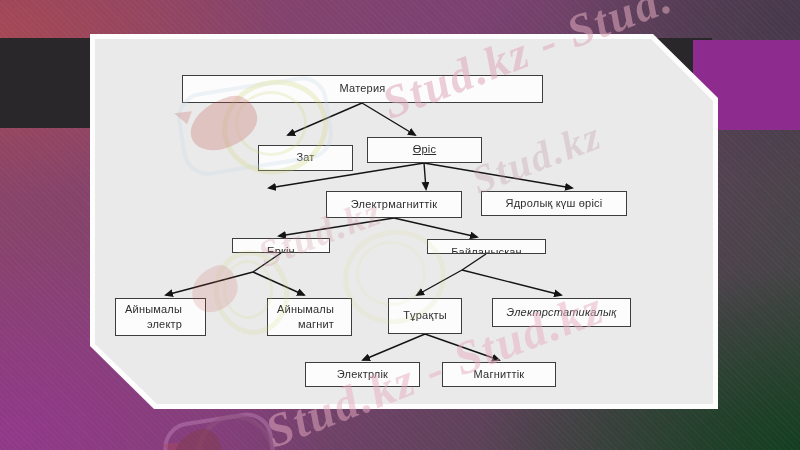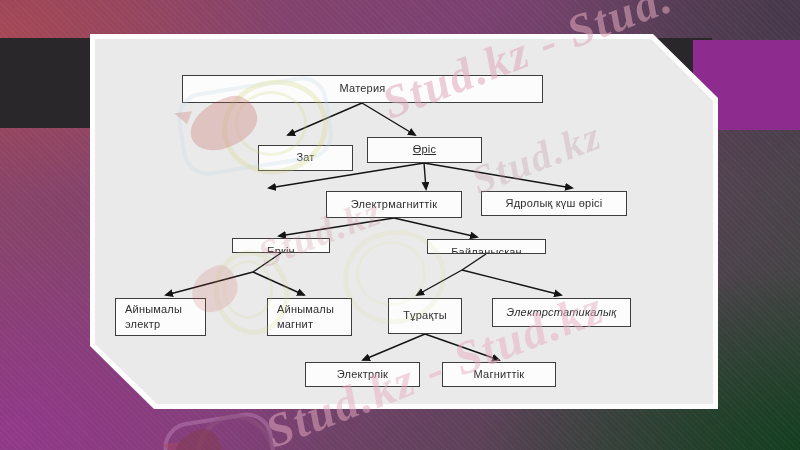--- a/index.html
+++ b/index.html
@@ -28,21 +28,21 @@
     clip-path:polygon(0 0,556px 0,618px 62px,618px 365px,62px 365px,0 305px);}
   .connectors{position:absolute;left:0;top:0;z-index:2;}
 
   
   .nodes{position:absolute;inset:0;z-index:3;}
   .node{position:absolute;background:#fcfcfc;border:1.5px solid #3d3d3d;box-sizing:border-box;
     display:flex;align-items:center;justify-content:center;
     color:#2e2e2e;font-size:11px;letter-spacing:.2px;}
   .node .lbl{white-space:pre-line;line-height:1.4;text-align:center;}
   .node--left{justify-content:flex-start;padding-left:9px;}
-  .node--left .lbl{text-align:left;}
+  .node--left .lbl{text-align:right;}
   .node--clipped{overflow:hidden;align-items:flex-start;}
   .node--clipped .lbl{margin-top:5px;}
 
   
   .wm{position:absolute;z-index:5;pointer-events:none;
       font-family:"Liberation Serif", serif;font-weight:bold;font-style:italic;
       transform:rotate(-21deg);transform-origin:0 0;white-space:nowrap;letter-spacing:2px;}
   .wm-top      {left:375px;top:80px;  font-size:46px;color:rgba(222,168,188,.55);}
   .wm-mid      {left:465px;top:160px; font-size:40px;color:rgba(190,150,165,.30);}
   .wm-mid-left {left:252px;top:235px; font-size:38px;color:rgba(205,140,150,.26);}

